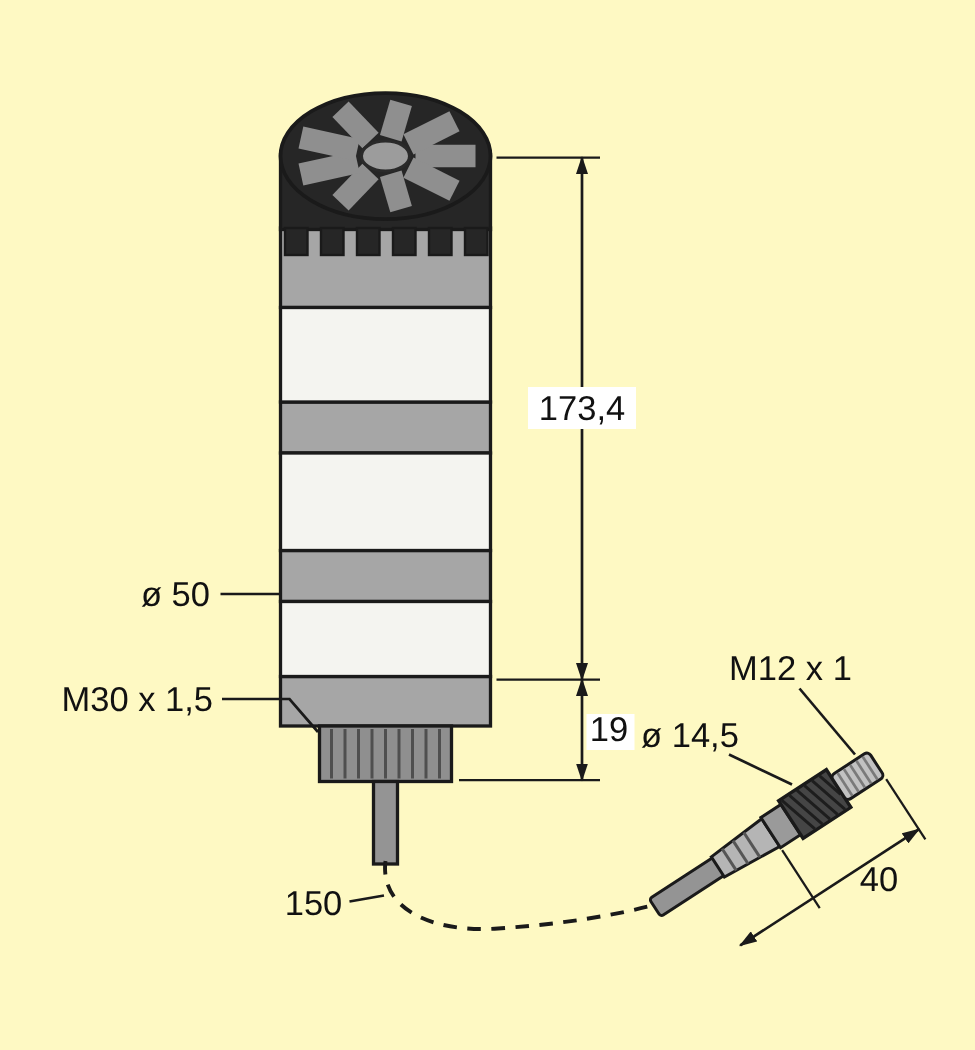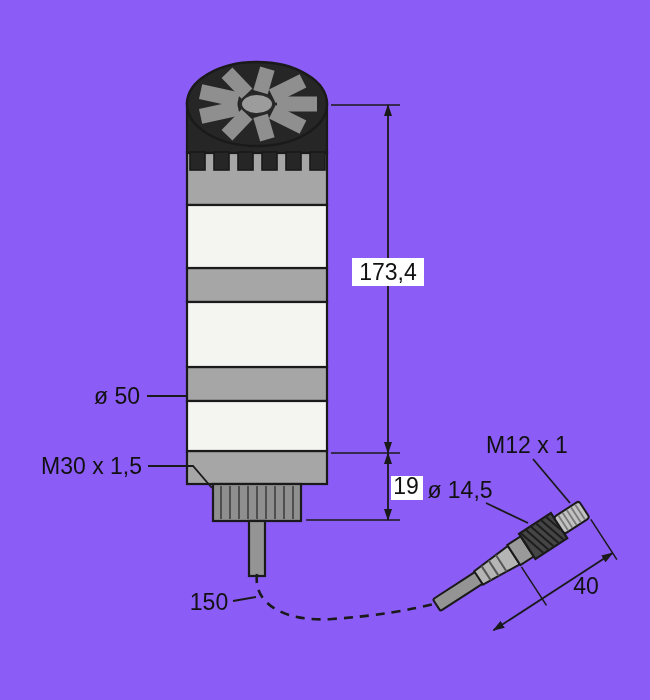--- a/index.html
+++ b/index.html
@@ -1,16 +1,16 @@
 <!DOCTYPE html>
 <html><head>
 <meta charset="utf-8">
 <style>
   html,body{margin:0;padding:0;background:#fff;}
-  .stage{width:650px;height:700px;background:#8b5cf6;position:relative;overflow:hidden;}
+  .stage{width:650px;height:700px;background:#fef9c3;position:relative;overflow:hidden;}
   svg{display:block;}
   text{font-family:"Liberation Sans","DejaVu Sans",sans-serif;font-size:23px;fill:#111;stroke:none;}
   .dim{stroke-width:1.8;fill:none;}
   .ext{stroke-width:1.5;fill:none;}
   .leader{stroke-width:1.8;fill:none;}
   .outline{stroke-width:2.2;}
 </style>
 </head>
 <body>
 

